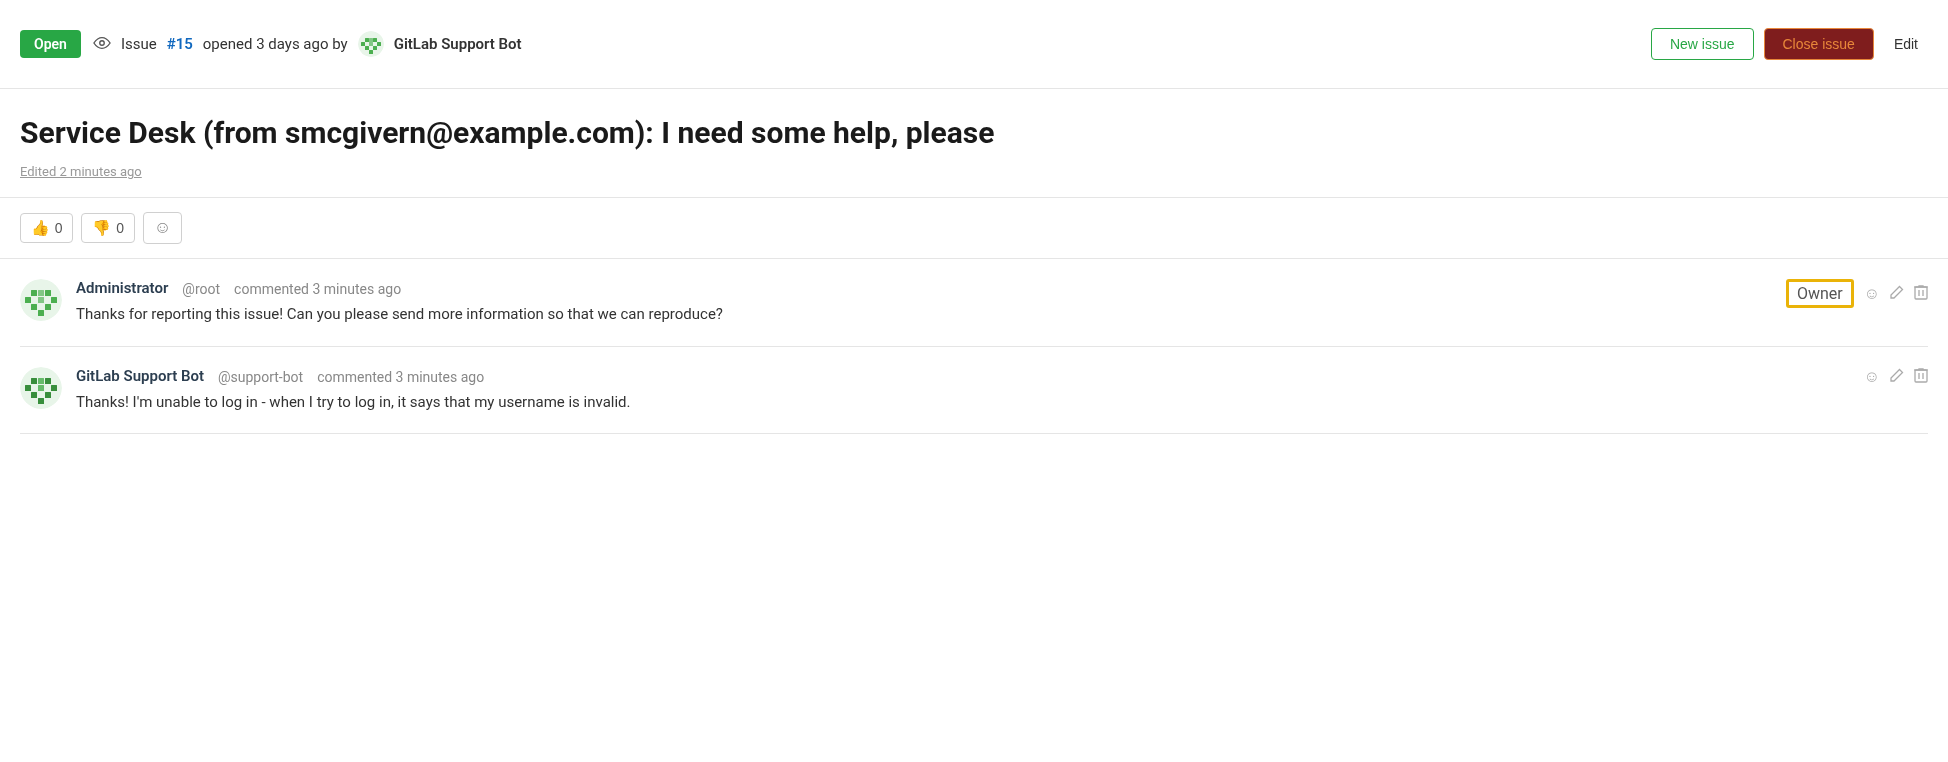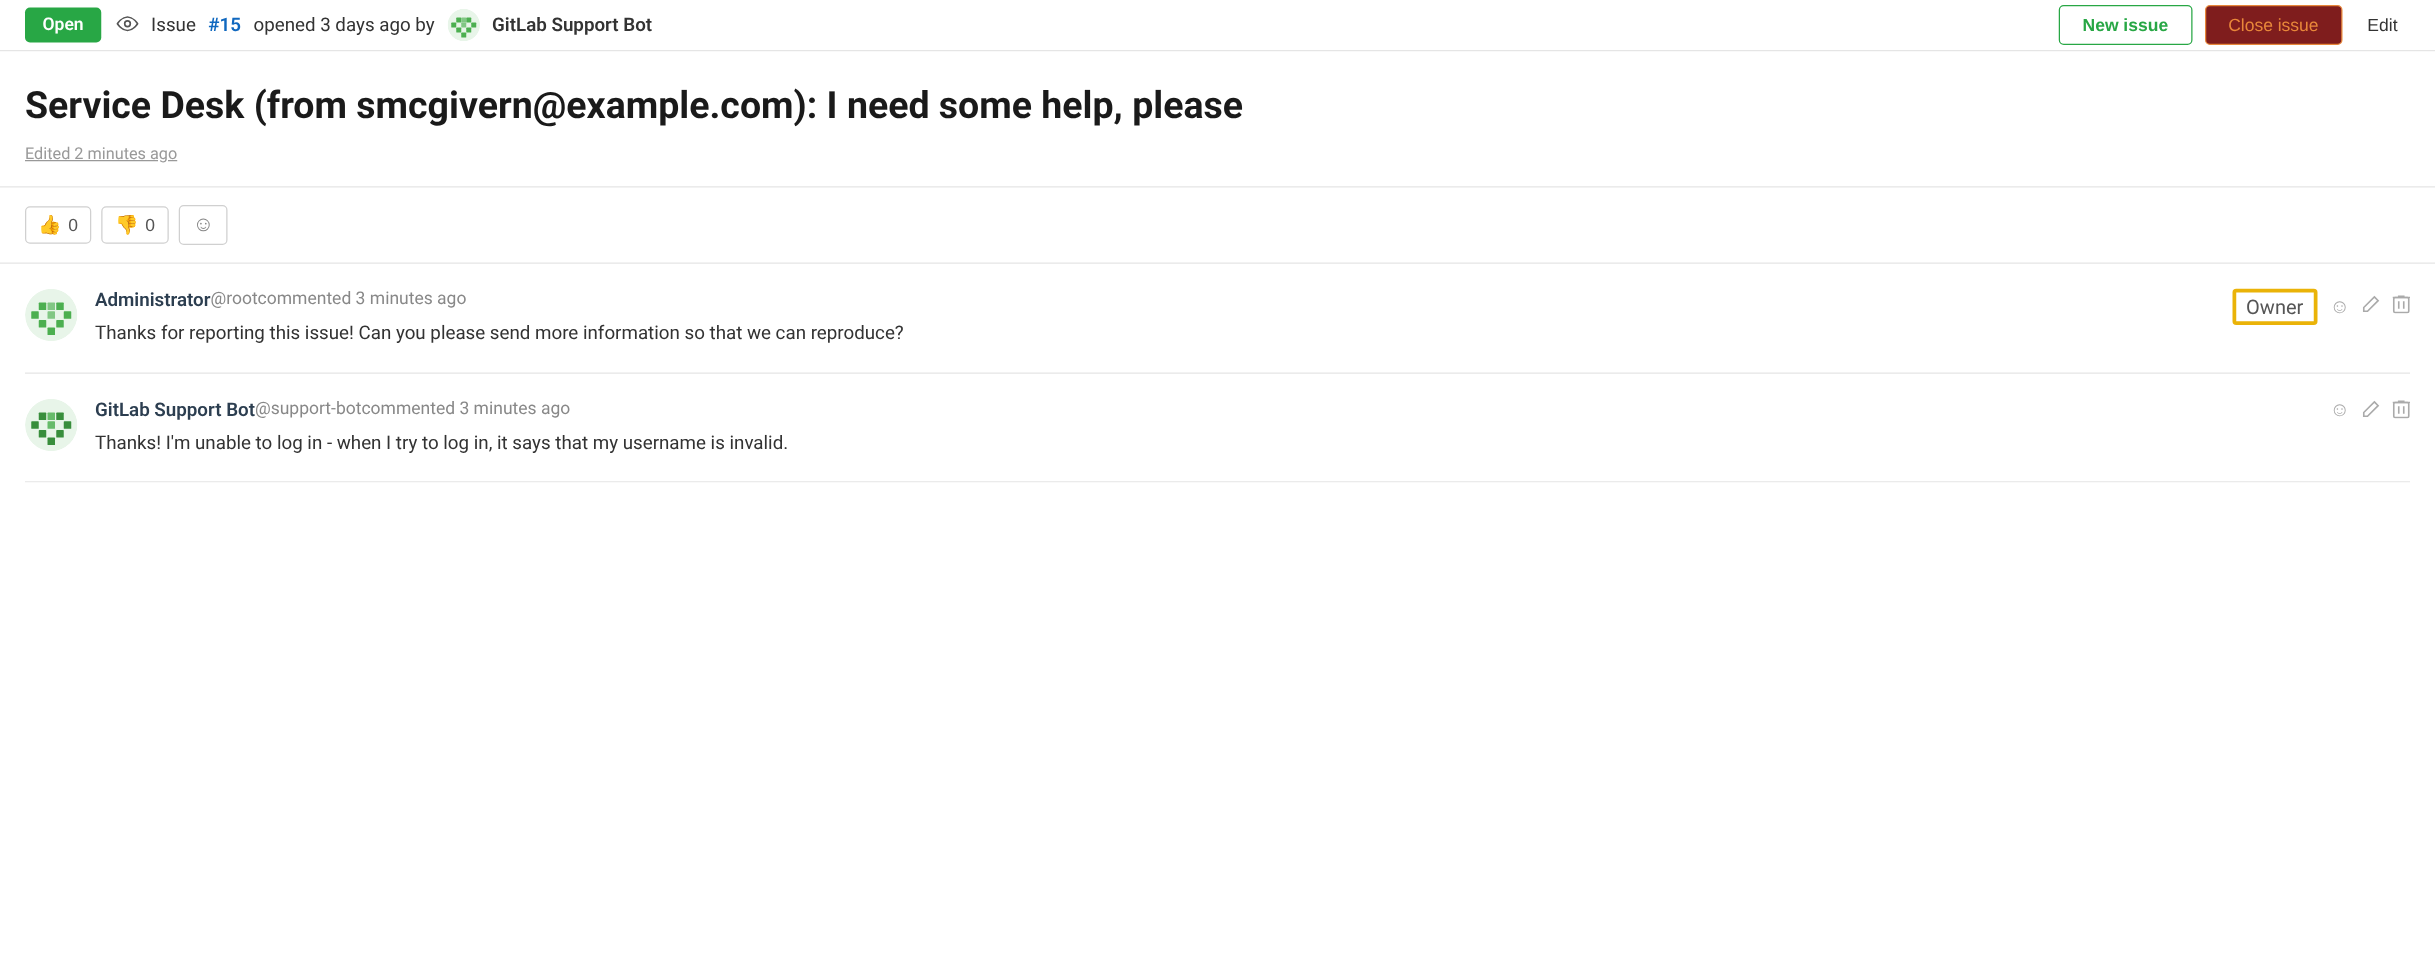--- a/index.html
+++ b/index.html
@@ -7,21 +7,21 @@
       font-family: -apple-system, BlinkMacSystemFont, 'Segoe UI', Roboto, sans-serif;
       background: #fff;
       color: #2c3e50;
       font-size: 14px;
     }
 
     
     .issue-header {
       display: flex;
       align-items: center;
-      padding: 4px 20px;
+      padding: 28px 20px;
       border-bottom: 1px solid #e5e5e5;
       gap: 12px;
     }
     .status-badge {
       background: #28a745;
       color: #fff;
       font-weight: 600;
       font-size: 14px;
       padding: 6px 14px;
       border-radius: 4px;
@@ -57,21 +57,21 @@
       align-items: center;
       gap: 10px;
     }
     .btn-new-issue {
       border: 1.5px solid #28a745;
       color: #28a745;
       background: #fff;
       padding: 7px 18px;
       border-radius: 4px;
       font-size: 14px;
-      font-weight: 700;
+      font-weight: 400;
       cursor: pointer;
     }
     .btn-close-issue {
       border: 1.5px solid #e8873a;
       color: #e8873a;
       background: #7f1d1d;
       padding: 7px 18px;
       border-radius: 4px;
       font-size: 14px;
       font-weight: 500;
@@ -165,22 +165,22 @@
       overflow: hidden;
       display: flex;
       align-items: center;
       justify-content: center;
     }
     .comment-content {
       flex: 1;
     }
     .comment-header {
       display: flex;
-      align-items: flex-start;
-      gap: 0;
+      align-items: flex-end;
+      gap: 14px;
       margin-bottom: 6px;
     }
     .comment-author {
       font-weight: 600;
       color: #2c3e50;
       font-size: 15px;
     }
     .comment-username {
       color: #888;
       font-size: 14px;

